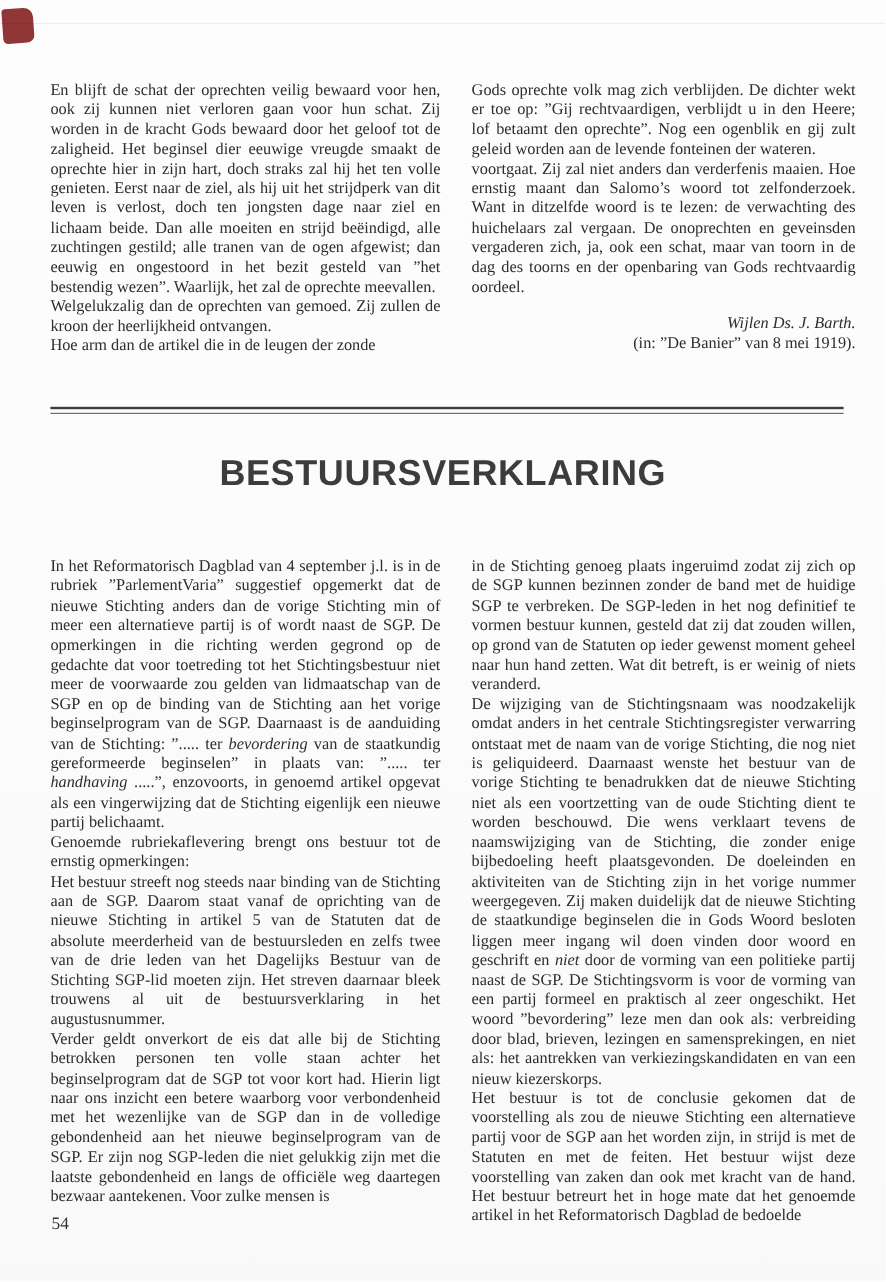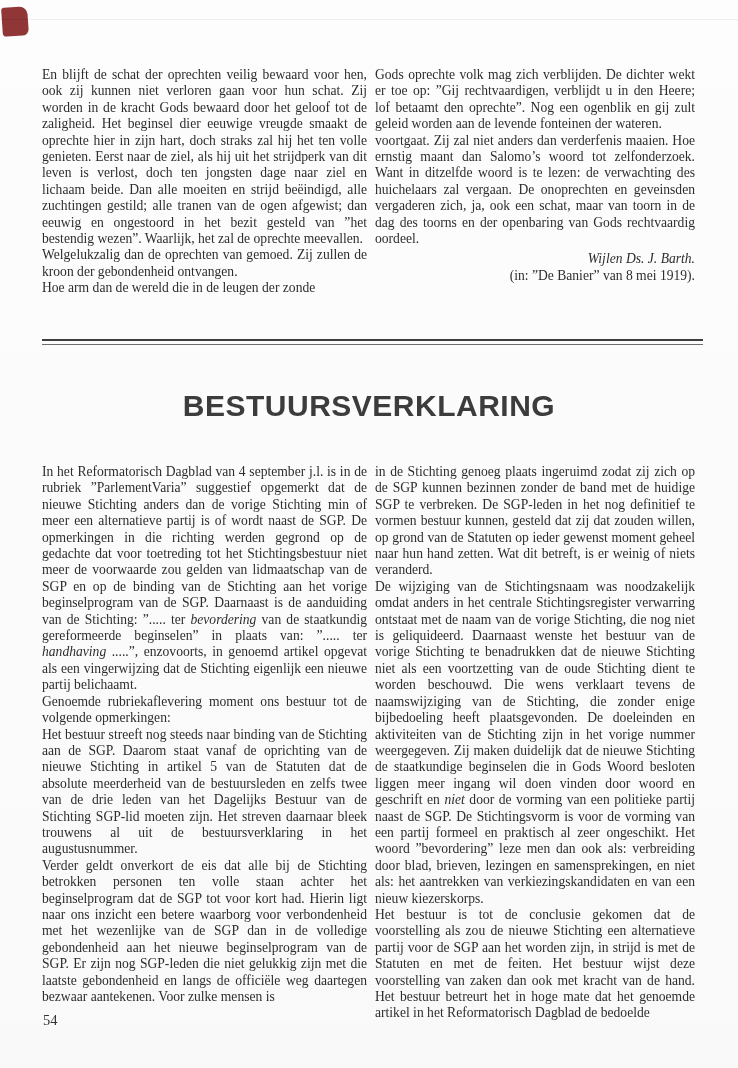--- a/index.html
+++ b/index.html
@@ -25,45 +25,45 @@
   }
   .top-hairline {
     position: absolute; top: 19px; left: 0;
     width: 738px; height: 1px;
     background: rgba(0,0,0,0.06);
   }
   .columns {
     position: absolute;
     left: 42px;
     display: flex;
-    gap: 8px;
+    gap: 26px;
   }
   .col { text-align: justify; }
   .col-left  { width: 325px; }
   .col-right { width: 320px; }
   .devotional { top: 67px; }
   .statement-cols { top: 464px; }
   p {
     margin: 0;
     font-size: 13.6px;
     line-height: 16.4px;
     text-align: justify;
     color: #2d2d2d;
   }
-  .signature-block { margin-top: 4px; }
+  .signature-block { margin-top: 14px; }
   .signature-block p { text-align: right; }
   .sig { font-style: italic; }
   .divider {
     position: absolute; top: 339px; left: 42px;
     width: 661px; height: 3px;
     border-top: 2px solid #3e3e3e;
     border-bottom: 1px solid #6e6e6e;
   }
   .title {
-    position: absolute; top: 389px; left: 0;
+    position: absolute; top: 378px; left: 0;
     width: 738px; margin: 0;
     text-align: center;
     font-family: "Liberation Sans", sans-serif;
     font-weight: bold;
     font-size: 30px;
     letter-spacing: 0.5px;
     color: #3c3c3c;
   }
   .page-number {
     position: absolute; left: 43px; top: 1012px;
@@ -75,41 +75,41 @@
 <body>
 
 <div class="page">
 
   <div class="corner-mark"></div>
   <div class="top-hairline"></div>
 
   <section class="columns devotional">
     <div class="col col-left">
       <p>En blijft de schat der oprechten veilig bewaard voor hen, ook zij kunnen niet verloren gaan voor hun schat. Zij worden in de kracht Gods bewaard door het geloof tot de zaligheid. Het beginsel dier eeuwige vreugde smaakt de oprechte hier in zijn hart, doch straks zal hij het ten volle genieten. Eerst naar de ziel, als hij uit het strijdperk van dit leven is verlost, doch ten jongsten dage naar ziel en lichaam beide. Dan alle moeiten en strijd beëindigd, alle zuchtingen gestild; alle tranen van de ogen afgewist; dan eeuwig en ongestoord in het bezit gesteld van ”het bestendig wezen”. Waarlijk, het zal de oprechte meevallen.</p>
-      <p>Welgelukzalig dan de oprechten van gemoed. Zij zullen de kroon der gebondenheid ontvangen.</p>
-      <p>Hoe arm dan de wereld die in de leugen der zonde</p>
+      <p>Welgelukzalig dan de oprechten van gemoed. Zij zullen de kroon der heerlijkheid ontvangen.</p>
+      <p>Hoe arm dan de artikel die in de leugen der zonde</p>
     </div>
     <div class="col col-right">
       <p>Gods oprechte volk mag zich verblijden. De dichter wekt er toe op: ”Gij rechtvaardigen, verblijdt u in den Heere; lof betaamt den oprechte”. Nog een ogenblik en gij zult geleid worden aan de levende fonteinen der wateren.</p>
       <p>voortgaat. Zij zal niet anders dan verderfenis maaien. Hoe ernstig maant dan Salomo’s woord tot zelfonderzoek. Want in ditzelfde woord is te lezen: de verwachting des huichelaars zal vergaan. De onoprechten en geveinsden vergaderen zich, ja, ook een schat, maar van toorn in de dag des toorns en der openbaring van Gods rechtvaardig oordeel.</p>
       <div class="signature-block">
         <p class="sig">Wijlen Ds. J. Barth.</p>
         <p class="src">(in: ”De Banier” van 8 mei 1919).</p>
       </div>
     </div>
   </section>
 
   <div class="divider"></div>
 
   <h1 class="title">BESTUURSVERKLARING</h1>
 
   <section class="columns statement-cols">
     <div class="col col-left">
       <p>In het Reformatorisch Dagblad van 4 september j.l. is in de rubriek ”ParlementVaria” suggestief opgemerkt dat de nieuwe Stichting anders dan de vorige Stichting min of meer een alternatieve partij is of wordt naast de SGP. De opmerkingen in die richting werden gegrond op de gedachte dat voor toetreding tot het Stichtingsbestuur niet meer de voorwaarde zou gelden van lidmaatschap van de SGP en op de binding van de Stichting aan het vorige beginselprogram van de SGP. Daarnaast is de aanduiding van de Stichting: ”..... ter <i>bevordering</i> van de staatkundig gereformeerde beginselen” in plaats van: ”..... ter <i>handhaving</i> .....”, enzovoorts, in genoemd artikel opgevat als een vingerwijzing dat de Stichting eigenlijk een nieuwe partij belichaamt.</p>
-      <p>Genoemde rubriekaflevering moment ons bestuur tot de volgende opmerkingen:</p>
+      <p>Genoemde rubriekaflevering brengt ons bestuur tot de ernstig opmerkingen:</p>
       <p>Het bestuur streeft nog steeds naar binding van de Stichting aan de SGP. Daarom staat vanaf de oprichting van de nieuwe Stichting in artikel 5 van de Statuten dat de absolute meerderheid van de bestuursleden en zelfs twee van de drie leden van het Dagelijks Bestuur van de Stichting SGP-lid moeten zijn. Het streven daarnaar bleek trouwens al uit de bestuursverklaring in het augustusnummer.</p>
       <p>Verder geldt onverkort de eis dat alle bij de Stichting betrokken personen ten volle staan achter het beginselprogram dat de SGP tot voor kort had. Hierin ligt naar ons inzicht een betere waarborg voor verbondenheid met het wezenlijke van de SGP dan in de volledige gebondenheid aan het nieuwe beginselprogram van de SGP. Er zijn nog SGP-leden die niet gelukkig zijn met die laatste gebondenheid en langs de officiële weg daartegen bezwaar aantekenen. Voor zulke mensen is</p>
     </div>
     <div class="col col-right">
       <p>in de Stichting genoeg plaats ingeruimd zodat zij zich op de SGP kunnen bezinnen zonder de band met de huidige SGP te verbreken. De SGP-leden in het nog definitief te vormen bestuur kunnen, gesteld dat zij dat zouden willen, op grond van de Statuten op ieder gewenst moment geheel naar hun hand zetten. Wat dit betreft, is er weinig of niets veranderd.</p>
       <p>De wijziging van de Stichtingsnaam was noodzakelijk omdat anders in het centrale Stichtingsregister verwarring ontstaat met de naam van de vorige Stichting, die nog niet is geliquideerd. Daarnaast wenste het bestuur van de vorige Stichting te benadrukken dat de nieuwe Stichting niet als een voortzetting van de oude Stichting dient te worden beschouwd. Die wens verklaart tevens de naamswijziging van de Stichting, die zonder enige bijbedoeling heeft plaatsgevonden. De doeleinden en aktiviteiten van de Stichting zijn in het vorige nummer weergegeven. Zij maken duidelijk dat de nieuwe Stichting de staatkundige beginselen die in Gods Woord besloten liggen meer ingang wil doen vinden door woord en geschrift en <i>niet</i> door de vorming van een politieke partij naast de SGP. De Stichtingsvorm is voor de vorming van een partij formeel en praktisch al zeer ongeschikt. Het woord ”bevordering” leze men dan ook als: verbreiding door blad, brieven, lezingen en samensprekingen, en niet als: het aantrekken van verkiezingskandidaten en van een nieuw kiezerskorps.</p>
       <p>Het bestuur is tot de conclusie gekomen dat de voorstelling als zou de nieuwe Stichting een alternatieve partij voor de SGP aan het worden zijn, in strijd is met de Statuten en met de feiten. Het bestuur wijst deze voorstelling van zaken dan ook met kracht van de hand. Het bestuur betreurt het in hoge mate dat het genoemde artikel in het Reformatorisch Dagblad de bedoelde</p>
     </div>
   </section>
 

